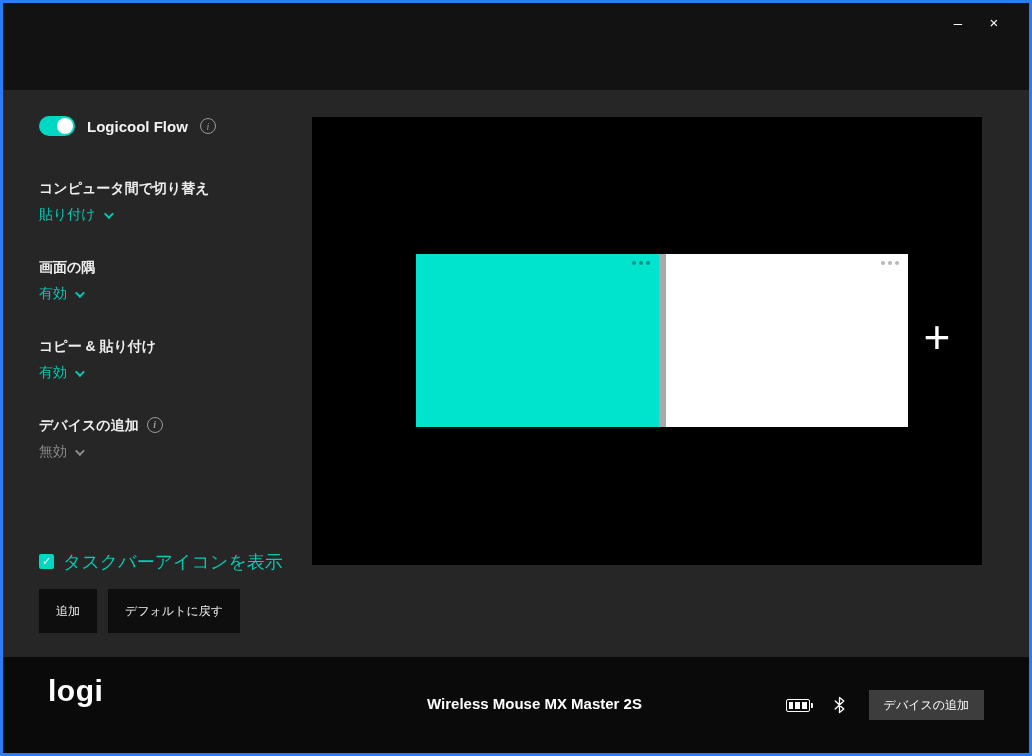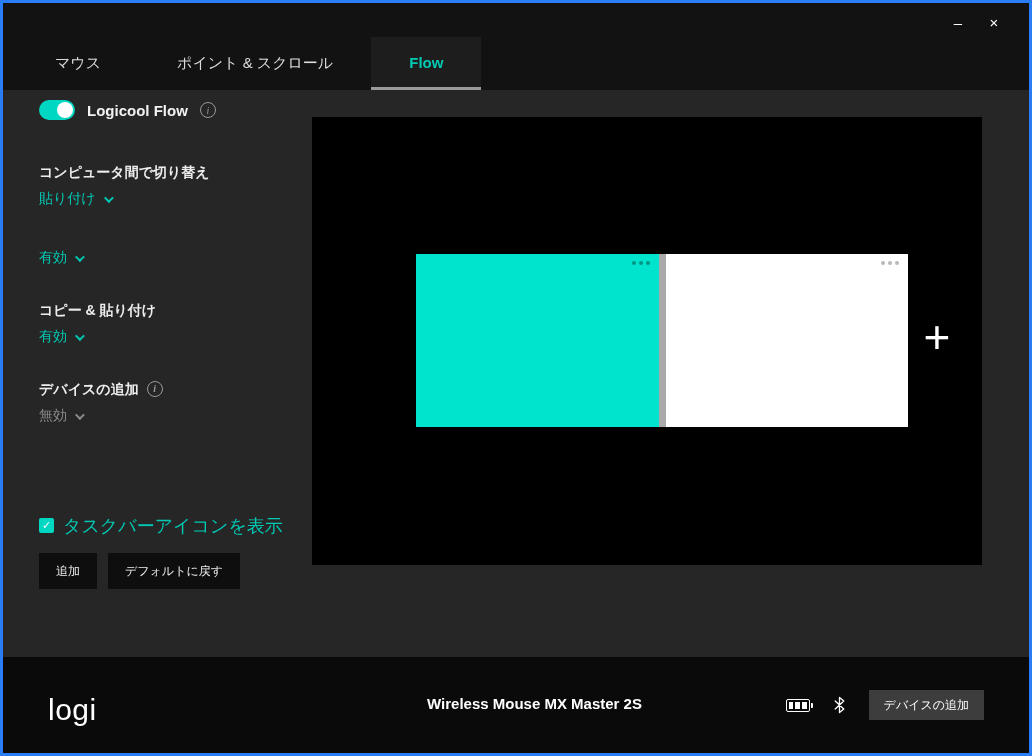--- a/index.html
+++ b/index.html
@@ -13,87 +13,76 @@
 
   
   .header { position:absolute; top:0; left:0; right:0; height:87px; background:#121212; }
   .win-controls { position:absolute; top:11px; right:26px; display:flex; gap:18px; align-items:center; }
   .win-btn { color:#fff; font-size:15px; width:18px; text-align:center; cursor:default; line-height:18px; }
   .tabbar { position:absolute; left:14px; bottom:0; display:flex; height:53px; }
   .tab { padding:0 38px; display:flex; align-items:center; color:#dcdcdc; font-size:15px; cursor:default; }
   .tab.active { background:#1d1d1d; color:#00c9b4; border-bottom:3px solid #9b9b9b; font-weight:700; }
 
   
-  .sidebar { position:absolute; left:36px; top:71px; width:272px; }
+  .sidebar { position:absolute; left:36px; top:87px; width:272px; }
   .toggle-row { margin-top:25px; display:flex; align-items:center; gap:12px; height:22px; }
   .toggle { width:36px; height:20px; border-radius:10px; background:#00d7c2; position:relative; cursor:pointer; flex:0 0 auto; }
   .toggle .knob { position:absolute; top:2px; left:18px; width:16px; height:16px; border-radius:50%; background:#fff; }
   .toggle-label { color:#f2f2f2; font-size:15px; font-weight:700; }
   .info-icon { width:16px; height:16px; border:1px solid #9a9a9a; border-radius:50%; color:#9a9a9a;
     font-size:10px; font-family:"Liberation Serif",serif; font-style:italic; display:inline-flex;
     align-items:center; justify-content:center; flex:0 0 auto; }
   .section { margin-top:32px; }
   .section.first { margin-top:41px; }
   .section-title { color:#ededed; font-size:14px; font-weight:600; line-height:20px; display:flex; align-items:center; gap:8px;text-align:right; }
   .section-value { margin-top:7px; display:inline-flex; align-items:center; gap:8px; color:#00c9b4; font-size:14px; cursor:pointer; height:20px; }
   .chev { width:7px; height:7px; border-right:2px solid #00c9b4; border-bottom:2px solid #00c9b4; transform:rotate(45deg) translateY(-2px); }
   .section.disabled .section-value { color:#8b8b8b;text-align:center; }
   .section.disabled .chev { border-color:#8b8b8b; }
   .checkbox-row { margin-top:91px; display:flex; align-items:center; gap:9px; height:17px; cursor:pointer; }
   .checkbox { width:15px; height:15px; border-radius:2px; background:#00d7c2; color:#fff; font-size:11px;
     display:inline-flex; align-items:center; justify-content:center; line-height:1; }
   .checkbox-label { color:#00c9b4; font-size:18px; }
   .btn-row { margin-top:19px; display:flex; gap:11px; }
-  .btn-dark { background:#0e0e0e; color:#efefef; font-size:12px; height:36px; padding:0 17px;
+  .btn-dark { background:#0e0e0e; color:#efefef; font-size:12px; height:44px; padding:0 17px;
     display:inline-flex; align-items:center; justify-content:center; border:none; cursor:pointer; }
 
   
   .flow-canvas { position:absolute; left:309px; top:114px; width:670px; height:448px; background:#000; }
   .monitor { position:absolute; top:137px; height:173px; }
   .monitor-left  { left:104px; width:243px; background:#00e3cd; }
   .monitor-divider { position:absolute; left:347px; top:137px; width:7px; height:173px; background:#a9a9a9; }
   .monitor-right { left:354px; width:242px; background:#ffffff; }
   .dots { position:absolute; top:7px; right:9px; display:flex; gap:3px; cursor:pointer; }
   .dots i { width:4px; height:4px; border-radius:50%; display:block; }
   .monitor-left  .dots i { background:rgba(0,0,0,0.35); }
   .monitor-right .dots i { background:#b9b9b9; }
   .plus { position:absolute; left:603px; top:194px; width:44px; color:#fff; font-size:46px; font-weight:400;
     text-align:center; line-height:52px; cursor:pointer; }
 
   
   .footer { position:absolute; left:0; right:0; bottom:0; height:96px; background:#0a0a0a; }
-  .logo { position:absolute; left:45px; top:36px; color:#fff; font-size:30px; font-weight:400; letter-spacing:0.5px; }
+  .logo { position:absolute; left:45px; top:17px; color:#fff; font-size:30px; font-weight:700; letter-spacing:0.5px; }
   .device-name { position:absolute; left:0; right:0; top:38px; text-align:center; color:#fff; font-size:15px; font-weight:700;margin-left:37px; }
   .footer-right { position:absolute; right:45px; top:33px; display:flex; align-items:center; gap:23px; }
   .battery { width:24px; height:13px; border:1px solid #fff; border-radius:2px; position:relative; display:flex; gap:2px; padding:2px; }
   .battery::after { content:""; position:absolute; right:-4px; top:3px; width:2px; height:5px; background:#fff; border-radius:0 1px 1px 0; }
   .battery i { flex:1; background:#fff; display:block; }
   .btn-adddevice { background:#3d3d3d; color:#fff; font-size:12px; height:30px; padding:0 15px;
     display:inline-flex; align-items:center; border:none; cursor:pointer; }
 </style>
 </head>
 <body>
 
 <div class="window">
 
   <div class="header">
     <div class="win-controls">
       <span class="win-btn">–</span>
       <span class="win-btn">×</span>
-    </div>
-    <div class="tabbar">
-      <div class="tab">
-        <span>マウス</span>
-      </div>
-      <div class="tab">
-        <span>ポイント &amp; スクロール</span>
-      </div>
-      <div class="tab active">
-        <span>Flow</span>
-      </div>
     </div>
   </div>
 
   <div class="sidebar">
 
     <div class="toggle-row">
       <span class="toggle">
           <span class="knob"></span>
         </span>
       <span class="toggle-label">Logicool Flow</span>
@@ -104,20 +93,23 @@
       <div class="section-title">
         <span>コンピュータ間で切り替え</span>
       </div>
       <div class="section-value">
         <span>貼り付け</span>
         <span class="chev"></span>
       </div>
     </div>
 
     <div class="section">
+      <div class="section-title">
+        <span>画面の隅</span>
+      </div>
       <div class="section-value">
         <span>有効</span>
         <span class="chev"></span>
       </div>
     </div>
 
     <div class="section">
       <div class="section-title">
         <span>コピー &amp; 貼り付け</span>
       </div>

